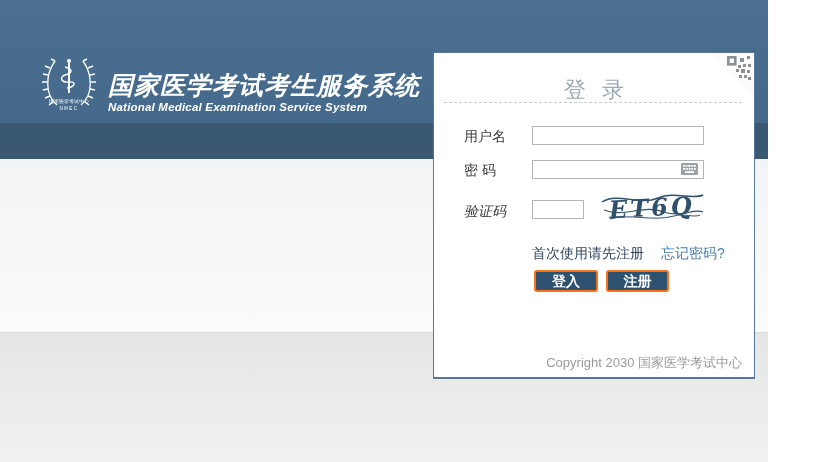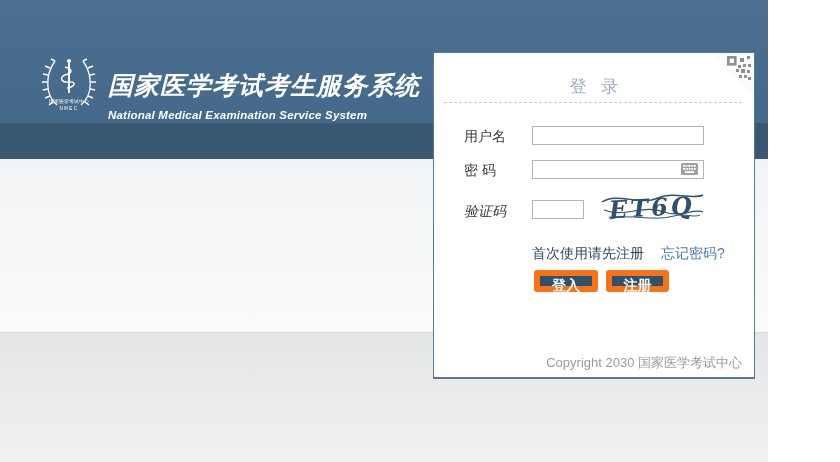--- a/index.html
+++ b/index.html
@@ -16,28 +16,28 @@
                border-top:1px solid #d9d9d9;
                background:linear-gradient(180deg,#e5e6e6,#f1f1f1);}
 
   
   .brand{position:absolute;left:38px;top:55px;display:flex;align-items:flex-start;}
   .logo{width:62px;height:62px;flex:0 0 auto;}
   .titles{margin-left:8px;margin-top:16px;color:#fff;}
   .main-title{font-size:25px;font-weight:bold;font-style:italic;letter-spacing:1px;
               line-height:28px;white-space:nowrap;}
   .sub-title{font-size:11.5px;font-weight:bold;font-style:italic;letter-spacing:.2px;
-             line-height:14px;margin-top:9px;white-space:nowrap;}
+             line-height:14px;margin-top:1px;white-space:nowrap;}
 
   
   .login-card{position:absolute;left:433px;top:52px;width:322px;height:327px;
               box-sizing:border-box;background:#fff;border:1px solid #54799a;
               border-bottom-width:2px;z-index:5;}
   .card-title{position:absolute;top:22px;left:0;width:100%;text-align:center;
-              font-size:17px;color:#99a8b6;letter-spacing:5px;padding-left:5px;
+              font-size:22px;color:#99a8b6;letter-spacing:5px;padding-left:5px;
               box-sizing:border-box;}
   .divider{position:absolute;top:49px;left:10px;right:12px;border-top:1px dashed #cbcbcb;}
 
   .f-label{position:absolute;left:30px;font-size:14px;color:#3a3a3a;white-space:nowrap;}
   .lbl-user{top:75px;} .lbl-pass{top:109px;} .lbl-captcha{top:150px;font-style:italic;}
 
   .f-input{position:absolute;left:98px;width:172px;height:19px;box-sizing:border-box;
            border:1px solid #b5b5b5;background:#fff;padding:0 4px;font-size:13px;
            outline:none;border-radius:0;}
   .in-user{top:73px;} .in-pass{top:107px;}
@@ -47,21 +47,21 @@
 
   .captcha-box{position:absolute;left:166px;top:136px;width:105px;height:36px;cursor:pointer;}
 
   .links-row{position:absolute;left:98px;top:192px;font-size:14px;white-space:nowrap;}
   .links-row a{text-decoration:none;cursor:pointer;}
   .register-hint{color:#33475c;}
   .forgot-pass{color:#4a7dad;margin-left:13px;text-align:center;}
 
   .btn{position:absolute;top:217px;height:22px;box-sizing:border-box;cursor:pointer;
        background:#2e5170;color:#fff;font-size:14px;font-weight:bold;text-align:center;
-       border:6px solid #f97316;border-radius:3px;line-height:18px;padding:0;
+       border:2px solid #f97316;border-radius:3px;line-height:18px;padding:0;
        font-family:"Liberation Sans","DejaVu Sans",sans-serif;}
   .btn-login{left:100px;width:64px;} .btn-register{left:172px;width:63px;text-align:center;}
 
   .copyright{position:absolute;right:12px;top:301px;font-size:13px;color:#9b9b9b;
              white-space:nowrap;}
 
   
   .qr-fold{position:absolute;top:0;right:0;width:44px;height:44px;cursor:pointer;
            clip-path:polygon(0 0,100% 0,100% 100%);
            background:linear-gradient(225deg,#fbfbfb 50%,#e3e6e9 72%,#f6f7f8 80%);

